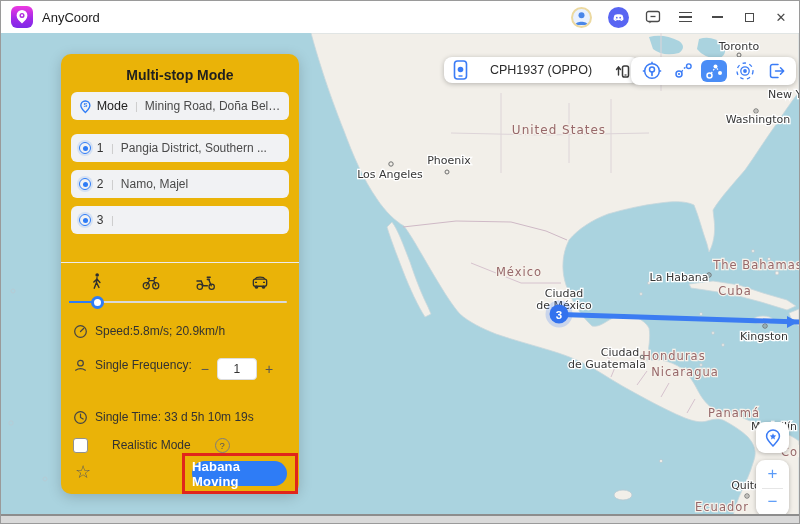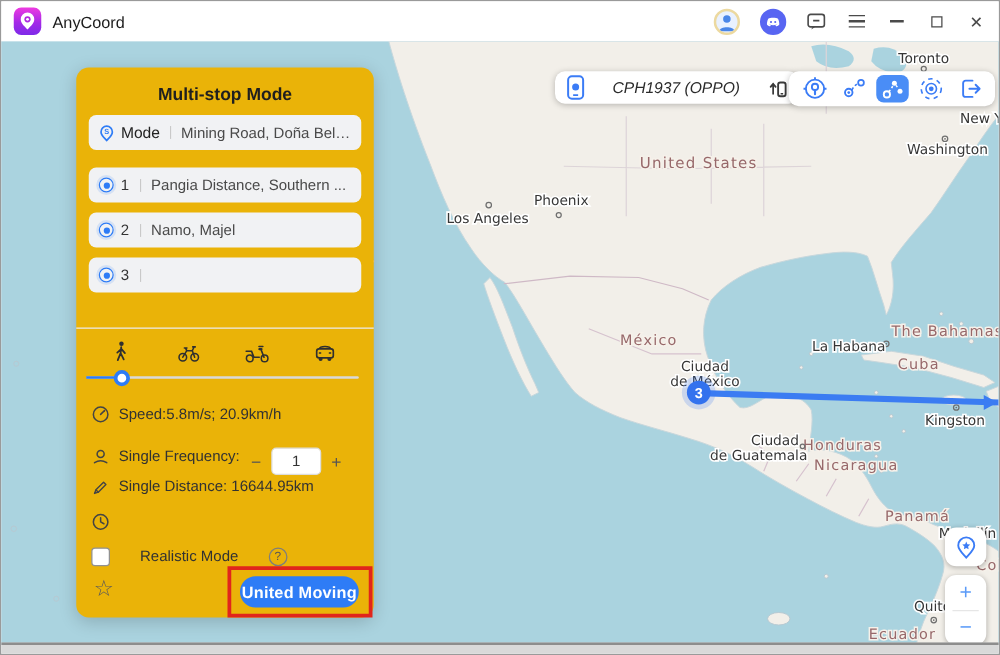--- a/index.html
+++ b/index.html
@@ -21,21 +21,21 @@
 
   
   .map-area { position:absolute; top:32px; left:0; width:798px; height:483px; background:#aad3df; overflow:hidden; }
   .map-svg { position:absolute; top:0; left:0; }
   .mcity { font-family:"DejaVu Sans",sans-serif; font-size:11px; fill:#363636; paint-order:stroke; stroke:#ffffff; stroke-width:2.6px; }
   .mcountry { font-family:"DejaVu Sans",sans-serif; font-size:11.5px; fill:#97686a; letter-spacing:1px; paint-order:stroke; stroke:#f6f1ea; stroke-width:2.4px; }
   .window-bottom { position:absolute; bottom:0; left:0; right:0; height:9px; background:#d9d9d9; border-top:2px solid #8d8d8d; z-index:50; }
 
   
   .chip { position:absolute; background:#fff; border-radius:8px; box-shadow:0 1px 5px rgba(0,0,0,.25); display:flex; align-items:center; }
-  .device-chip { left:443px; top:24px; width:195px; height:26px; padding:0 9px; gap:8px;font-style:italic; }
+  .device-chip { left:443px; top:24px; width:195px; height:26px; padding:0 9px; gap:8px; }
   .device-name { flex:1; text-align:center; font-size:12.5px; color:#2b2b2b; white-space:nowrap; }
   .mode-chip { left:630px; top:24px; width:165px; height:28px; justify-content:space-around; padding:0 5px; }
   .mode-btn { width:26px; height:22px; display:flex; align-items:center; justify-content:center; border-radius:6px; }
   .mode-btn.active { background:#4a8df6; }
 
   .fav-btn { position:absolute; left:755px; top:389px; width:33px; height:31px; background:#fff; border-radius:9px; box-shadow:0 1px 4px rgba(0,0,0,.25); display:flex; align-items:center; justify-content:center; }
   .zoom-box { position:absolute; left:755px; top:427px; width:33px; height:56px; background:#fff; border-radius:9px; box-shadow:0 1px 4px rgba(0,0,0,.25); display:flex; flex-direction:column; }
   .zoom-btn { flex:1; display:flex; align-items:center; justify-content:center; color:#5b9bf8; font-size:17px; }
   .zoom-div { height:1px; background:#e6e6e6; margin:0 6px; }
 
@@ -310,21 +310,21 @@
         <span class="sep">|</span>
         <span class="loc-value">Mining Road,  Doña Belen ...</span>
       </div>
 
       <div class="loc-row" style="top:80px;">
         <span class="stop-dot">
             <i></i>
           </span>
         <span class="stop-num">1</span>
         <span class="sep">|</span>
-        <span class="loc-value">Pangia Distance,  Southern ...</span>
+        <span class="loc-value">Pangia District,  Southern ...</span>
       </div>
       <div class="loc-row" style="top:116px;">
         <span class="stop-dot">
             <i></i>
           </span>
         <span class="stop-num">2</span>
         <span class="sep">|</span>
         <span class="loc-value">Namo,  Majel</span>
       </div>
       <div class="loc-row" style="top:152px;">
@@ -391,41 +391,35 @@
           <path d="M2.8,13 Q8,9.6 13.2,13" fill="none" stroke="#444" stroke-width="1.3" stroke-linecap="round"></path>
         </svg>
         <span>Single Frequency:</span>
         <span class="stepper">
           <span class="step-btn">−</span>
           <input class="freq-input" value="1" style="">
           <span class="step-btn">+</span>
         </span>
       </div>
 
-      <div class="info-row" style="top:328px;">
-        <svg width="15" height="15" viewBox="0 0 16 16">
-          <path d="M4,10.5 L10.5,4 L12.5,6 L6,12.5 Z" fill="none" stroke="#444" stroke-width="1.2" stroke-linejoin="round"></path>
-          <path d="M4,10.5 L2.8,13.6 L6,12.5" fill="none" stroke="#444" stroke-width="1.2" stroke-linejoin="round"></path>
-        </svg>
-        <span>Single Distance: 16644.95km</span>
-      </div>
 
       <div class="info-row" style="top:356px;">
         <svg width="15" height="15" viewBox="0 0 16 16">
           <circle cx="8" cy="8" r="6.2" fill="none" stroke="#444" stroke-width="1.3"></circle>
           <path d="M8,4.5 V8 L10.8,9.6" fill="none" stroke="#444" stroke-width="1.3" stroke-linecap="round"></path>
         </svg>
+        <span>Single Time: 33 d 5h 10m 19s</span>
       </div>
 
       <div class="info-row" style="top:384px;gap:24px;">
         <span class="checkbox"></span>
         <span>Realistic Mode</span>
         <span class="help-circle">?</span>
       </div>
 
       <span class="star">☆</span>
       <div class="annotation-box"></div>
-      <div class="start-btn">United Moving</div>
+      <div class="start-btn">Habana Moving</div>
     </div>
   </div>
 
   <div class="window-bottom"></div>
 </div>
 
 </body></html>

